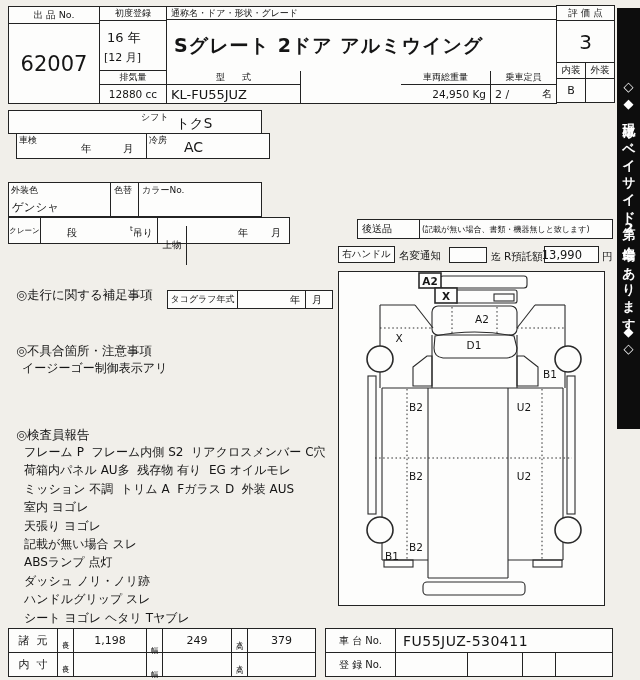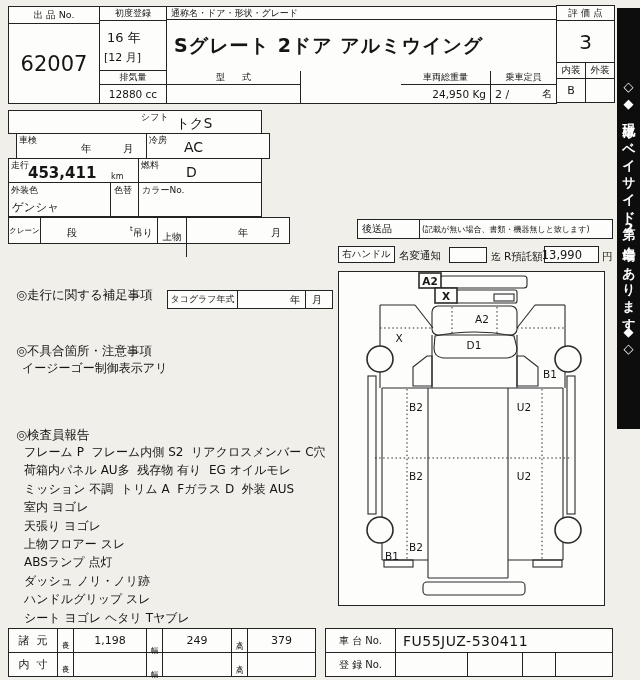--- a/index.html
+++ b/index.html
@@ -51,20 +51,21 @@
     <div class="cell bb ctr s9" style="left:0;top:64px;width:66px;height:14px">排気量</div>
     <div class="cell ctr s105" style="left:0;top:78px;width:66px;height:18px">12880 cc</div>
   </div>
 
   <div class="box" style="left:166px;top:6px;width:391px;height:98px">
     <div class="cell bb vctr s9" style="left:0;top:0;width:389px;height:13px;padding-left:4px">通称名・ドア・形状・グレード</div>
     <div class="cell vctr s19 b" style="left:0;top:13px;width:389px;height:51px;padding-left:7px;letter-spacing:1px">Sグレート 2ドア アルミウイング</div>
 
     <div class="cell br" style="left:0;top:64px;width:134px;height:32px">
       <div class="cell bb ctr s9 pre" style="left:0;top:0;width:133px;height:14px">型      式</div>
+      <div class="cell vctr s13" style="left:4px;top:14px;width:129px;height:18px">KL-FU55JUZ</div>
     </div>
     <div class="cell br" style="left:234px;top:64px;width:90px;height:32px">
       <div class="cell bb ctr s9" style="left:0;top:0;width:89px;height:14px">車両総重量</div>
       <div class="cell right s105" style="left:0;top:14px;width:85px;height:18px">24,950 Kg</div>
     </div>
     <div class="cell" style="left:324px;top:64px;width:65px;height:32px">
       <div class="cell bb ctr s9" style="left:0;top:0;width:65px;height:14px">乗車定員</div>
       <div class="cell between" style="left:4px;top:14px;width:57px;height:18px">
         <span class="s11">2 /</span>
         <span class="s10">名</span>
@@ -95,48 +96,39 @@
   <div class="box" style="left:16px;top:133px;width:254px;height:26px">
     <div class="cell br" style="left:0;top:0;width:130px;height:24px">
       <span class="abs lbl" style="left:2px;top:2px">車検</span>
       <span class="abs s105" style="left:64px;top:8px">年</span>
       <span class="abs s105" style="left:106px;top:8px">月</span>
     </div>
     <span class="abs lbl" style="left:132px;top:2px">冷房</span>
     <span class="abs s14" style="left:167px;top:5px">AC</span>
   </div>
 
-  <div class="box" style="left:8px;top:158px;width:254px;height:25px">
-    <div class="cell br" style="left:0;top:0;width:130px;height:23px">
-      <span class="abs lbl" style="left:2px;top:2px">走行</span>
-      <span class="abs s15 b" style="left:19px;top:5px">453,411</span>
-      <span class="abs km" style="left:102px;top:13px">km</span>
-    </div>
-    <span class="abs lbl" style="left:132px;top:2px">燃料</span>
-    <span class="abs s14" style="left:177px;top:5px">D</span>
-  </div>
 
   <div class="box" style="left:8px;top:182px;width:254px;height:35px">
     <div class="cell br" style="left:0;top:0;width:102px;height:33px">
       <span class="abs lbl" style="left:2px;top:3px">外装色</span>
       <span class="abs s115" style="left:3px;top:17px">ゲンシャ</span>
     </div>
     <div class="cell br" style="left:102px;top:0;width:28px;height:33px">
       <span class="abs lbl" style="left:3px;top:3px">色替</span>
     </div>
     <span class="abs lbl" style="left:133px;top:3px">カラーNo.</span>
   </div>
 
   <div class="box" style="left:8px;top:217px;width:282px;height:27px">
     <div class="cell br ctr" style="left:0;top:0;width:32px;height:25px;font-size:7.5px">クレーン</div>
     <div class="cell br" style="left:32px;top:0;width:117px;height:25px">
       <span class="abs s10" style="left:26px;top:8px">段</span>
       <span class="abs" style="right:4px;top:8px;font-size:10px"><span class="t-sup">t</span><span>吊り</span></span>
     </div>
-    <div class="cell br ctr s95" style="left:149px;top:0;width:29px;height:39px">上物</div>
+    <div class="cell br ctr s95" style="left:149px;top:8px;width:29px;height:39px">上物</div>
     <span class="abs s10" style="left:229px;top:8px">年</span>
     <span class="abs s10" style="left:262px;top:8px">月</span>
   </div>
 
 
   <div class="box" style="left:357px;top:219px;width:256px;height:20px">
     <div class="cell br vctr s10" style="left:0;top:0;width:62px;height:18px;padding-left:4px">後送品</div>
     <span class="abs s8" style="left:64px;top:4px">(記載が無い場合、書類・機器無しと致します)</span>
   </div>
 
@@ -158,21 +150,21 @@
   <span class="abs s125" style="left:16px;top:343px">◎不具合箇所・注意事項</span>
   <span class="abs s12" style="left:22px;top:360px">イージーゴー制御表示アリ</span>
 
   <span class="abs s125" style="left:16px;top:427px">◎検査員報告</span>
   <div class="abs" style="left:24px;top:443px;width:310px">
     <div class="insp-line">フレーム P  フレーム内側 S2  リアクロスメンバー C穴</div>
     <div class="insp-line">荷箱内パネル AU多  残存物 有り  EG オイルモレ</div>
     <div class="insp-line">ミッション 不調  トリム A  Fガラス D  外装 AUS</div>
     <div class="insp-line">室内 ヨゴレ</div>
     <div class="insp-line">天張り ヨゴレ</div>
-    <div class="insp-line">上物フロアー スレ</div>
+    <div class="insp-line">記載が無い場合 スレ</div>
     <div class="insp-line">ABSランプ 点灯</div>
     <div class="insp-line">ダッシュ ノリ・ノリ跡</div>
     <div class="insp-line">ハンドルグリップ スレ</div>
     <div class="insp-line">シート ヨゴレ ヘタリ Tヤブレ</div>
   </div>
 
   <div class="box" style="left:338px;top:271px;width:267px;height:335px">
     <svg width="265" height="333" viewBox="0 0 265 333">
 
       <rect class="k" x="101" y="4" width="87" height="12" rx="3"></rect>

